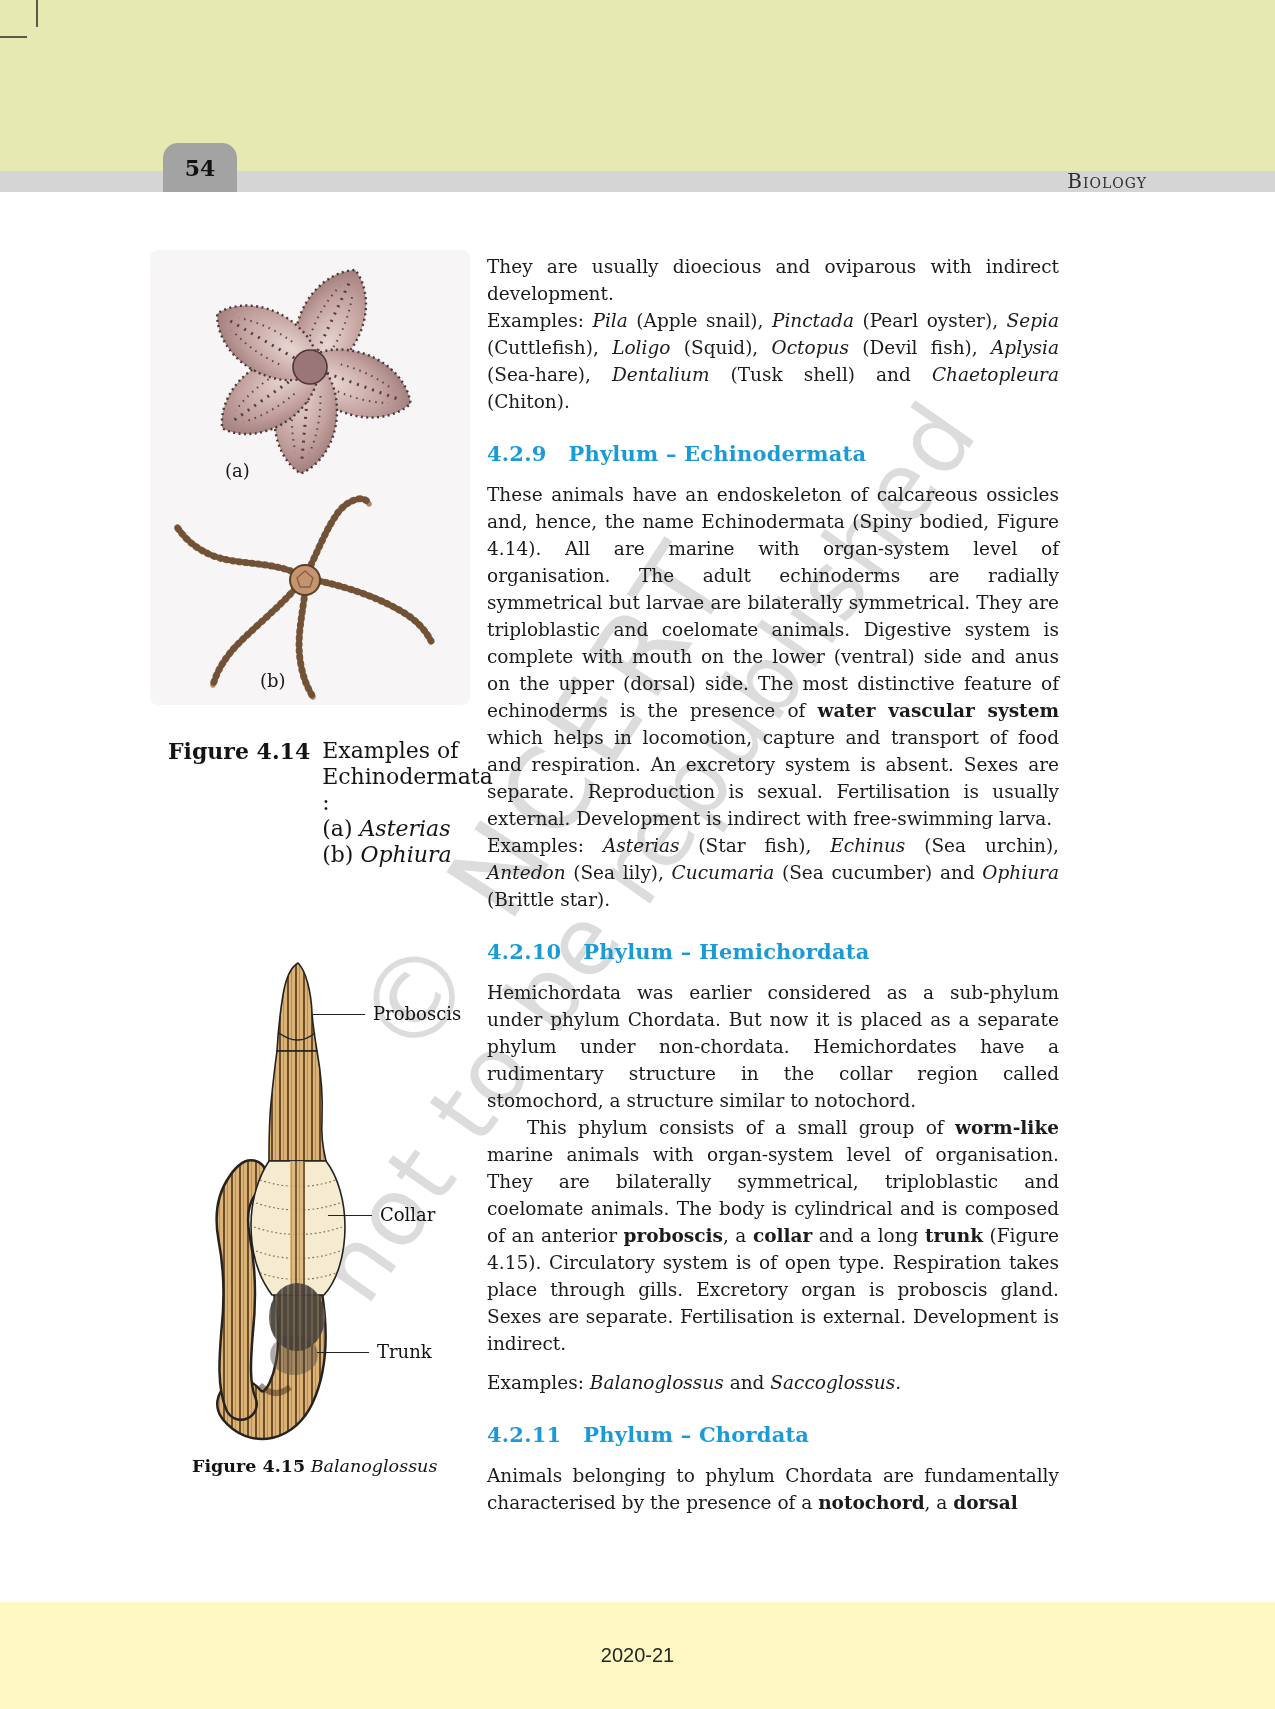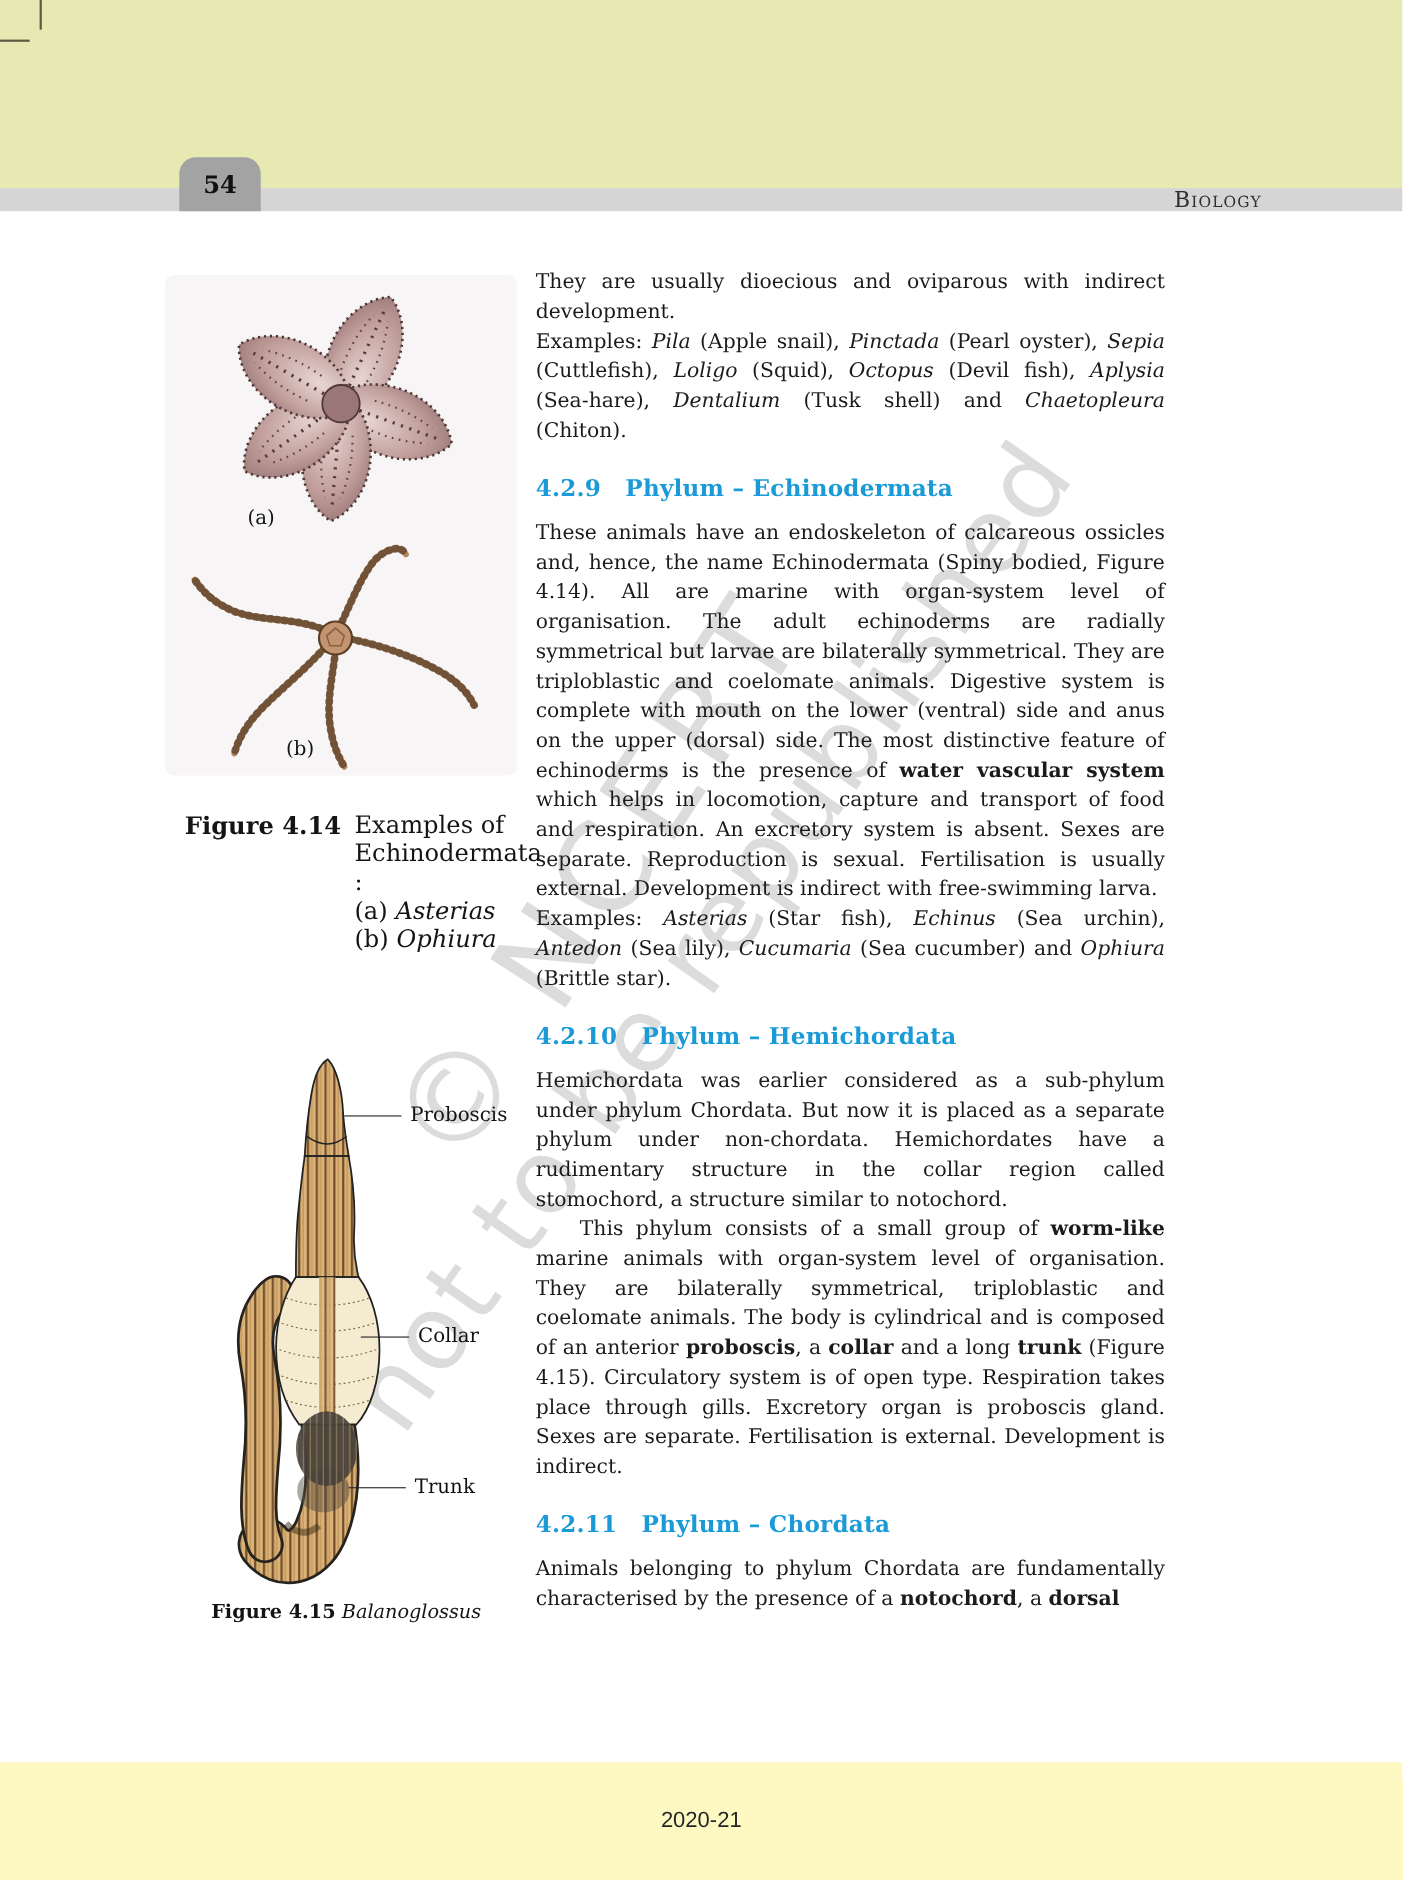--- a/index.html
+++ b/index.html
@@ -36,21 +36,21 @@
   .fig414{position:absolute;left:150px;top:250px;width:320px;height:455px;z-index:2;background:#f7f5f6;border-radius:8px;}
   .fig415{position:absolute;left:190px;top:955px;width:300px;height:520px;z-index:2;}
   .sub-label{position:absolute;font-size:18px;color:#151515;}
   .flabel{position:absolute;font-size:18px;color:#111;z-index:3;}
   .leader{position:absolute;height:0;border-top:1.6px solid #222;z-index:3;}
   .cap414{position:absolute;left:168px;top:738px;width:300px;z-index:2;display:flex;gap:12px;font-size:22px;color:#141414;}
   .cap-lead{font-weight:bold;white-space:nowrap;}
   .cap-lines{display:flex;flex-direction:column;line-height:26px;}
   .cap415{position:absolute;left:192px;top:1456px;width:320px;z-index:2;font-size:17.5px;color:#141414;white-space:nowrap;}
   
-  .text-col{position:absolute;left:487px;top:243px;width:572px;z-index:2;}
+  .text-col{position:absolute;left:487px;top:253px;width:572px;z-index:2;}
   .para{
     margin:0;text-align:justify;font-size:18.5px;line-height:27px;color:#1b1b1b;
     font-family:"DejaVu Serif",serif;
   }
   .indent{text-indent:40px;}
   .ex-sp{margin-top:12px;}
   h2.sec{
     margin:26px 0 15px 0;font-size:21px;font-weight:bold;color:#1a9bd7;
     font-family:"DejaVu Serif",serif;letter-spacing:.2px;
   }
@@ -205,19 +205,20 @@
 
 <div class="text-col">
   <p class="para"><span>They are usually dioecious and oviparous with indirect development.</span></p>
   <p class="para"><span>Examples: </span><span class="st-i">Pila</span><span> (Apple snail), </span><span class="st-i">Pinctada</span><span> (Pearl oyster), </span><span class="st-i">Sepia</span><span> (Cuttlefish), </span><span class="st-i">Loligo</span><span> (Squid), </span><span class="st-i">Octopus</span><span> (Devil fish), </span><span class="st-i">Aplysia</span><span> (Sea-hare), </span><span class="st-i">Dentalium</span><span> (Tusk shell) and </span><span class="st-i">Chaetopleura</span><span> (Chiton).</span></p>
   <h2 class="sec"><span class="num">4.2.9</span><span class="ttl">Phylum – Echinodermata</span></h2>
   <p class="para"><span>These animals have an endoskeleton of calcareous ossicles and, hence, the name Echinodermata (Spiny bodied, Figure 4.14). All are marine with organ-system level of organisation. The adult echinoderms are radially symmetrical but larvae are bilaterally symmetrical. They are triploblastic and coelomate animals. Digestive system is complete with mouth on the lower (ventral) side and anus on the upper (dorsal) side. The most distinctive feature of echinoderms is the presence of </span><span class="st-b">water vascular system</span><span> which helps in locomotion, capture and transport of food and respiration. An excretory system is absent. Sexes are separate. Reproduction is sexual. Fertilisation is usually external. Development is indirect with free-swimming larva.</span></p>
   <p class="para"><span>Examples: </span><span class="st-i">Asterias</span><span> (Star fish), </span><span class="st-i">Echinus</span><span> (Sea urchin), </span><span class="st-i">Antedon</span><span> (Sea lily), </span><span class="st-i">Cucumaria</span><span> (Sea cucumber) and </span><span class="st-i">Ophiura</span><span> (Brittle star).</span></p>
   <h2 class="sec"><span class="num">4.2.10</span><span class="ttl">Phylum – Hemichordata</span></h2>
   <p class="para"><span>Hemichordata was earlier considered as a sub-phylum under phylum Chordata. But now it is placed as a separate phylum under non-chordata. Hemichordates have a rudimentary structure in the collar region called stomochord, a structure similar to notochord.</span></p>
   <p class="para indent"><span>This phylum consists of a small group of </span><span class="st-b">worm-like</span><span> marine animals with organ-system level of organisation. They are bilaterally symmetrical, triploblastic and coelomate animals. The body is cylindrical and is composed of an anterior </span><span class="st-b">proboscis</span><span>, a </span><span class="st-b">collar</span><span> and a long </span><span class="st-b">trunk</span><span> (Figure 4.15). Circulatory system is of open type. Respiration takes place through gills. Excretory organ is proboscis gland. Sexes are separate. Fertilisation is external. Development is indirect.</span></p>
+  <p class="para ex-sp"><span>Examples: </span><span class="st-i">Balanoglossus</span><span> and </span><span class="st-i">Saccoglossus.</span></p>
   <h2 class="sec"><span class="num">4.2.11</span><span class="ttl">Phylum – Chordata</span></h2>
   <p class="para"><span>Animals belonging to phylum Chordata are fundamentally characterised by the presence of a </span><span class="st-b">notochord</span><span>, a </span><span class="st-b">dorsal</span></p>
 </div>
 
 <div class="band-bottom">
   <span class="footer-text">2020-21</span>
 </div>
 
 </body></html>

